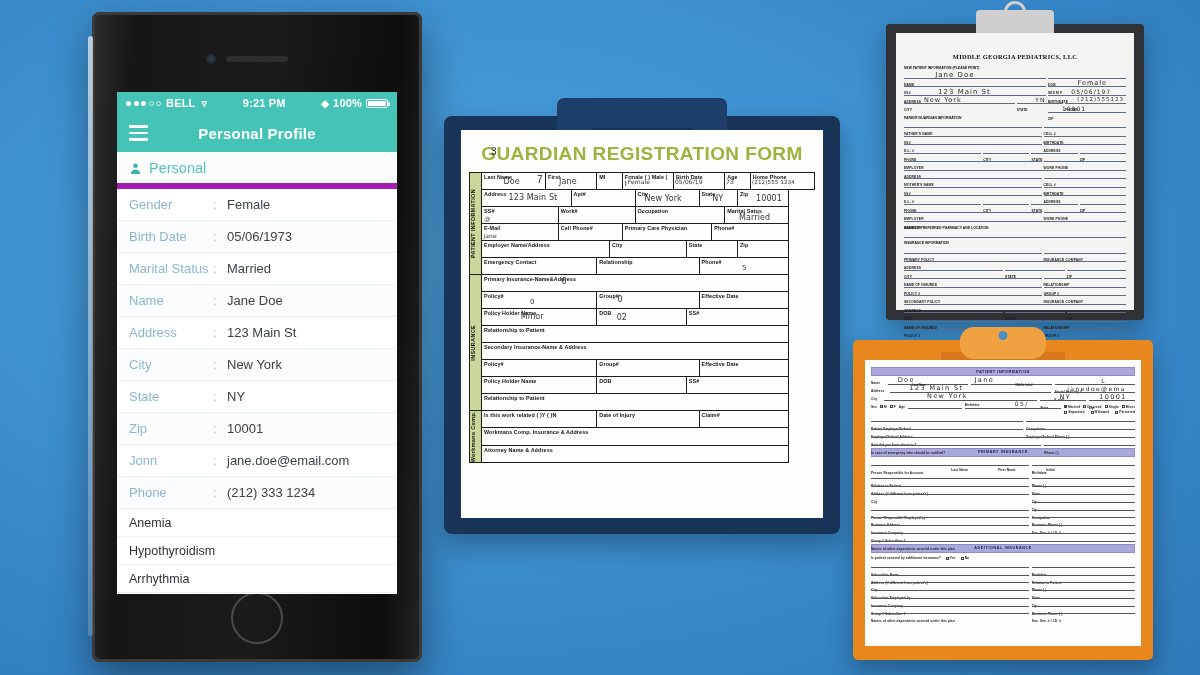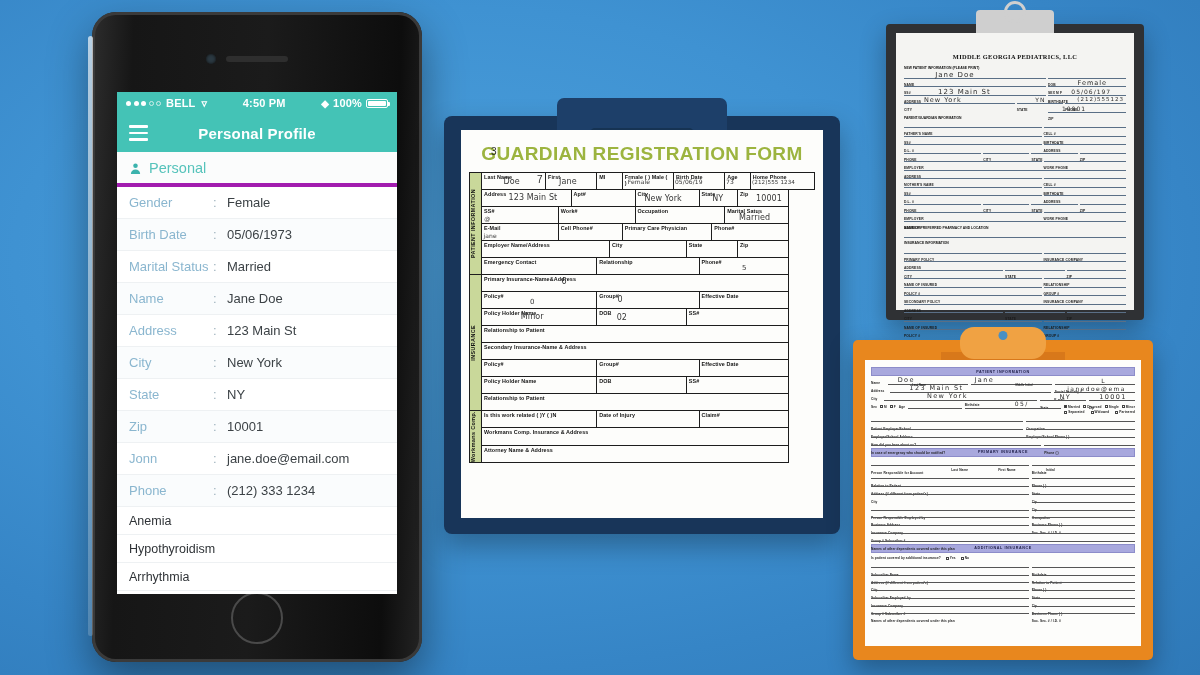--- a/index.html
+++ b/index.html
@@ -7,21 +7,21 @@
   body {
     font-family: "Liberation Sans", sans-serif;
     background: radial-gradient(ellipse at 38% 38%, #4b9fdb 0%, #3f92d2 42%, #3685c6 70%, #2f79b8 100%);
     position: relative;
   }
 
   
   #phone {
     position: absolute; left: 92px; top: 12px; width: 330px; height: 650px;
     background: linear-gradient(92deg,#2d2d2d 0%,#161616 12%,#1b1b1b 50%,#0d0d0d 88%,#242424 100%);
-    border-radius: 24px;
+    border-radius: 8px;
     box-shadow: 0 18px 44px rgba(0,0,0,.42), inset 0 0 0 3px #3a3a3a;
   }
   #phone::before{
     content:""; position:absolute; left:-4px; top:24px; width:5px; height:600px;
     background:linear-gradient(180deg,rgba(255,255,255,.65),rgba(255,255,255,.18));
     border-radius:4px;
   }
   .earpiece{ position:absolute; left:50%; top:44px; transform:translateX(-50%);
     width:62px; height:6px; background:#2e2e2e; border-radius:4px; }
   .camera{ position:absolute; left:114px; top:42px; width:10px; height:10px;
@@ -55,21 +55,21 @@
     height:38px; background:#44c3b6; color:#fff; display:flex; align-items:center;
     position:relative; padding:0 12px;
   }
   .hamb{ display:flex; flex-direction:column; gap:4px; cursor:pointer; }
   .hamb span{ display:block; width:19px; height:2.6px; background:#fff; border-radius:1px; }
   .navtitle{ position:absolute; left:0; right:0; text-align:center;
     font-size:15px; font-weight:bold; letter-spacing:.2px; pointer-events:none; }
 
   .sec-head{
     display:flex; align-items:center; gap:7px; padding:8px 12px 7px;
-    background:#fbfcfc; border-bottom:4px solid #a21caf;
+    background:#fbfcfc; border-bottom:6px solid #a21caf;
     color:#56c3bb; font-size:14.5px;
   }
   .sec-head .gi{ color:#3bb3ad; display:flex; align-items:center; }
   .row{
     display:flex; align-items:center; padding:0 12px; height:32px;
     border-bottom:1px solid #eef1f3; font-size:13px; background:#fff;
   }
   .row:nth-child(even){ background:#fafcfd; }
   .row .lab{ width:84px; color:#8ab6cf; }
   .row .col{ width:14px; color:#9fb3bd; }
@@ -168,21 +168,21 @@
     <div class="statusbar">
       <div class="dots">
         <i class="dot"></i>
           <i class="dot"></i>
           <i class="dot"></i>
           <i class="dot off"></i>
           <i class="dot off"></i>
       </div>
       <span class="carrier">BELL</span>
       <span class="wifi">▿</span>
-      <span class="sb-mid">4:50 PM</span>
+      <span class="sb-mid">9:21 PM</span>
       <span class="sb-right">
         <span class="bt">◆</span>
         <span>100%</span>
         <span class="batt">
             <i></i>
           </span>
       </span>
     </div>
 
     <div class="navbar">

